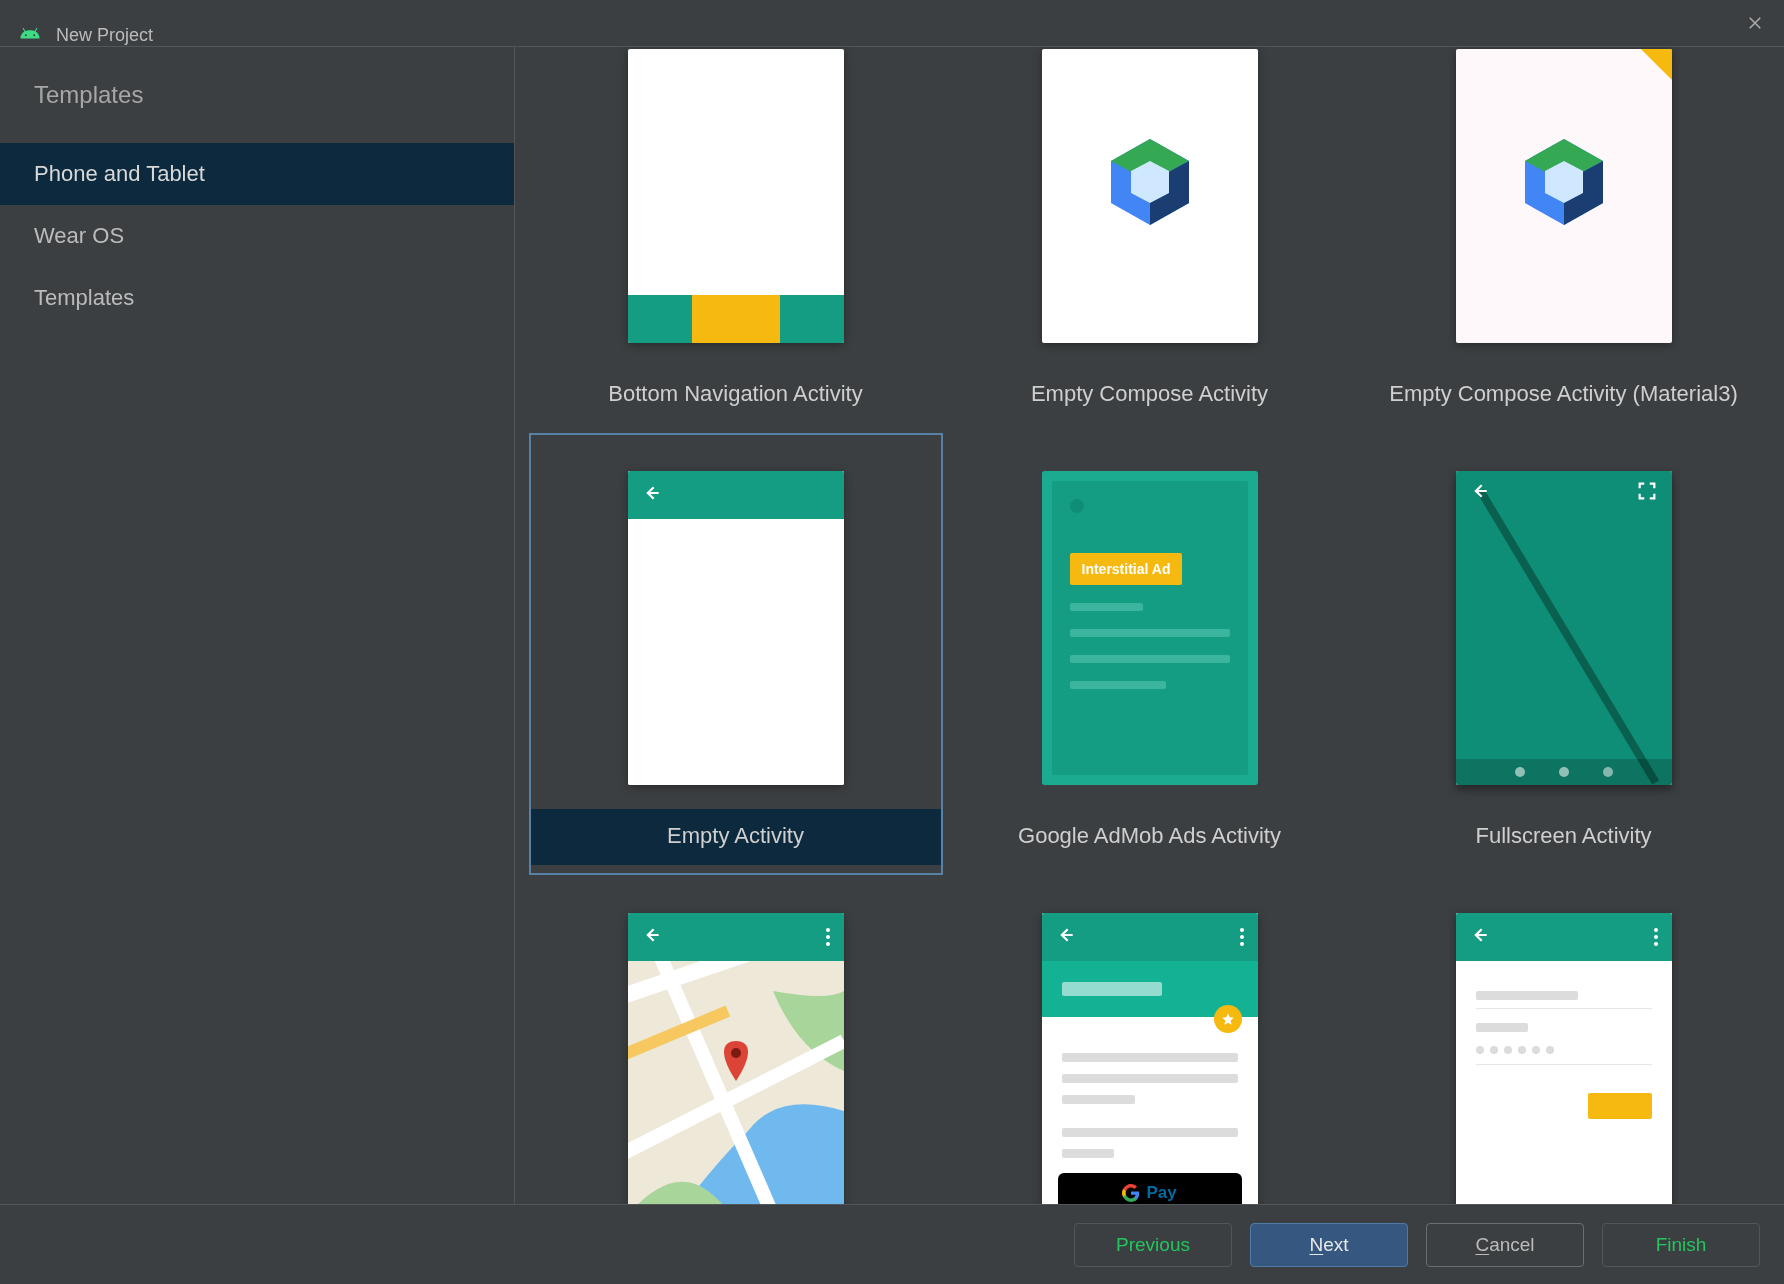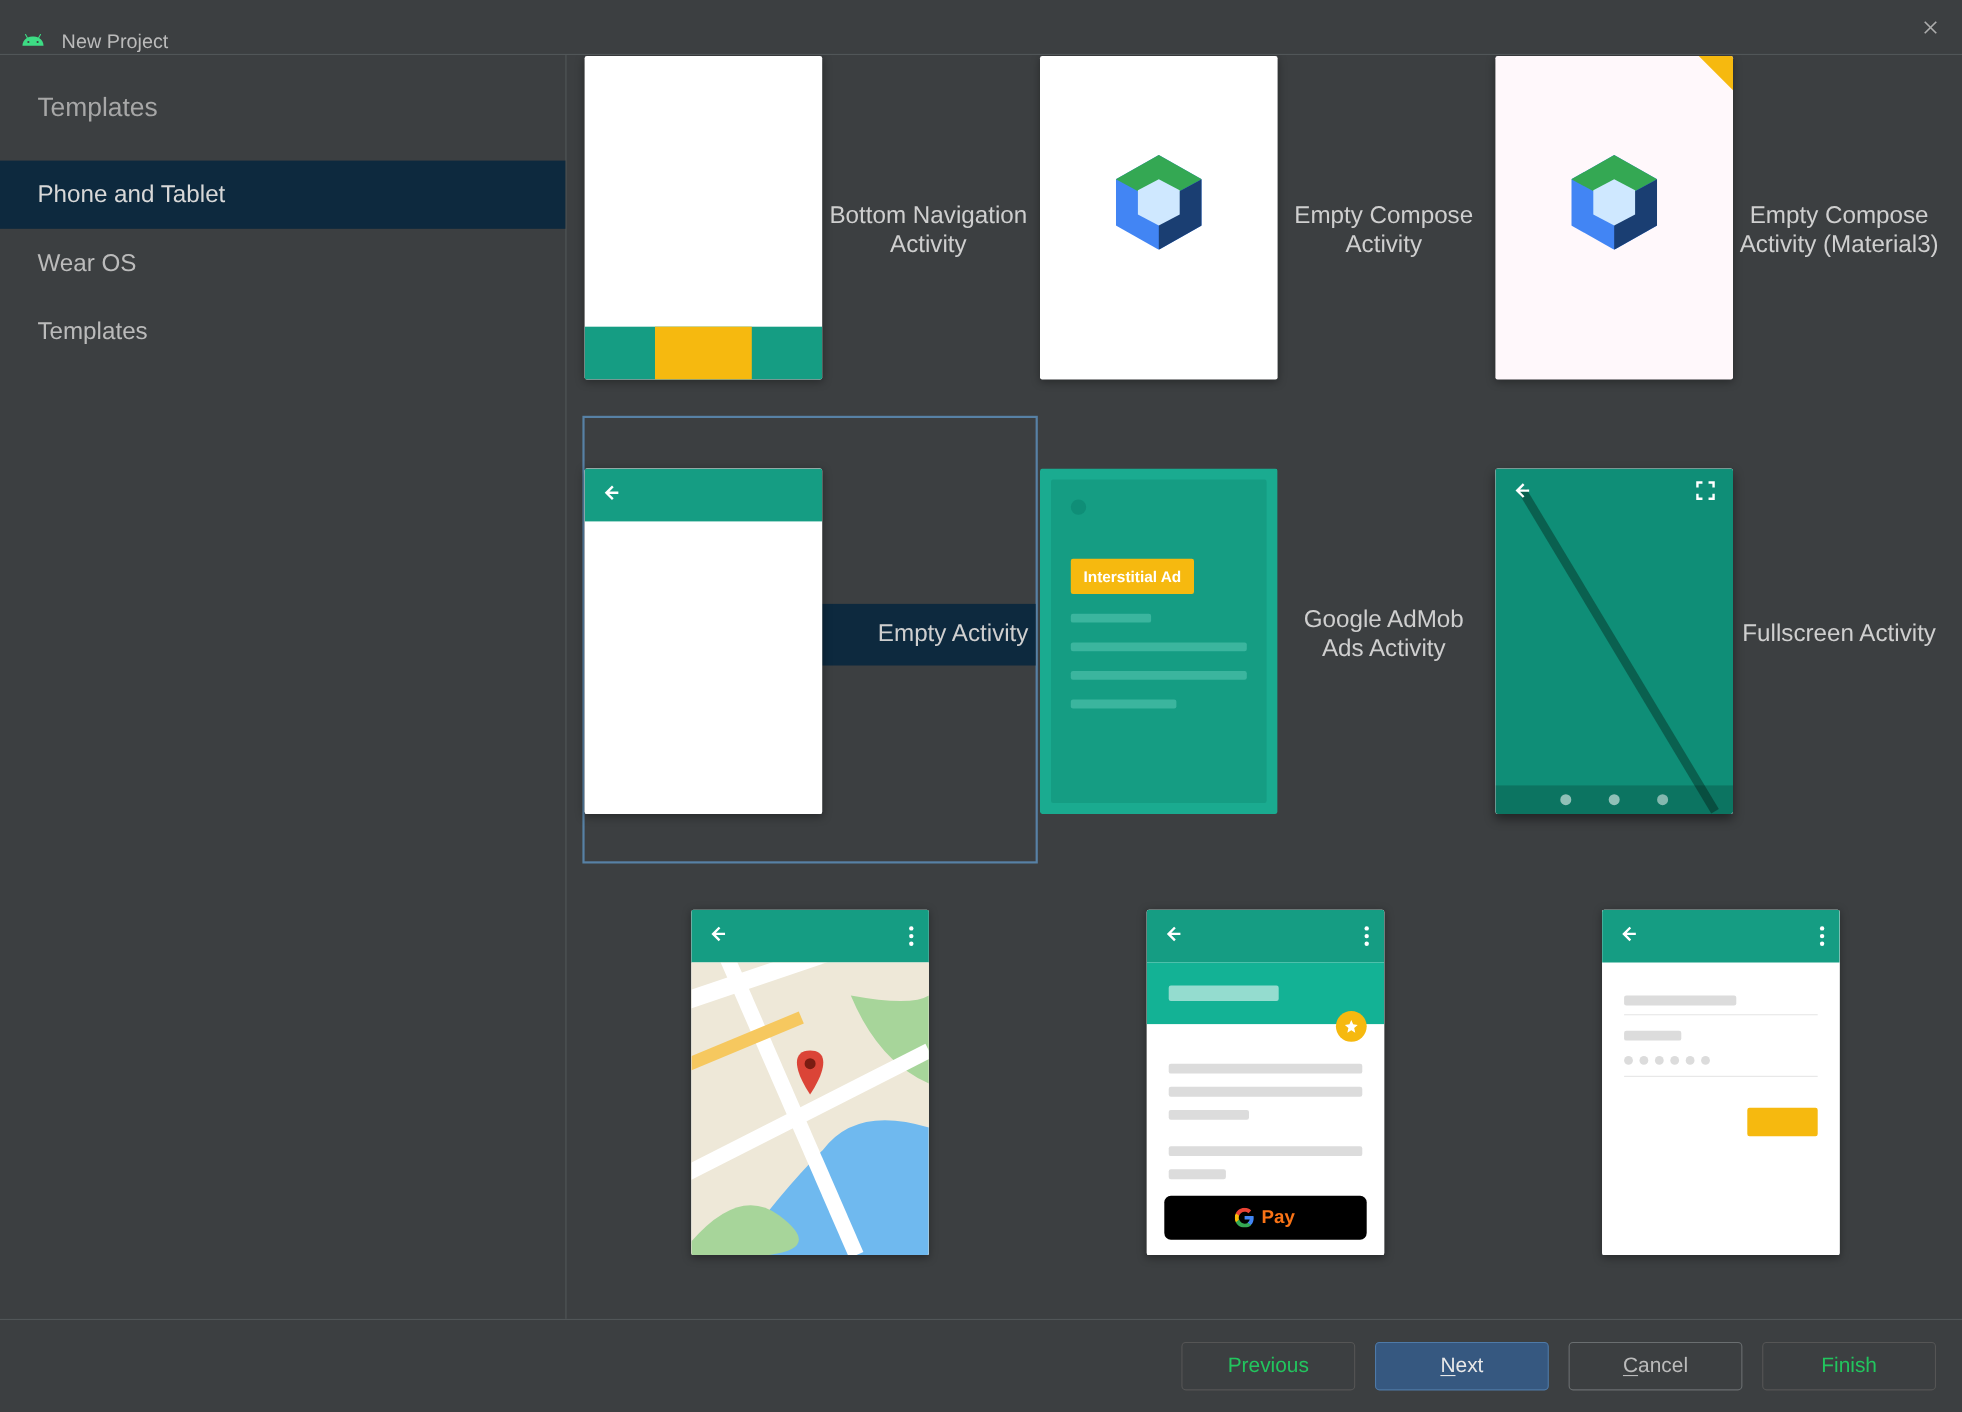--- a/index.html
+++ b/index.html
@@ -64,31 +64,30 @@
   }
   .grid {
     display:grid;
     grid-template-columns: repeat(3, 414px);
     gap: 0;
     column-gap: 0;
     row-gap: 0;
   }
   .cell {
     width: 414px;
-    display:flex; flex-direction:row; align-items:center;
+    display:flex; flex-direction:column; align-items:center;
     padding-bottom: 8px;
     border: 2px solid transparent;
     cursor:pointer;
   }
   .cell.selected {
     border: 2px solid #5781a5;
   }
   .cell.selected .caption {
     background:#0d293e;
-    text-align:right;
   }
   .thumb-wrap {
     width:100%; flex:1; display:flex; align-items:center; justify-content:center;
     padding: 36px 0 24px 0;
   }
   .caption {
     width:100%; text-align:center; font-size:22px; color:#cfcfcf;
     padding: 14px 6px 16px 6px;
   }
   
@@ -144,21 +143,21 @@
   .kebab span{ width:4px; height:4px; background:#fff; border-radius:50%;}
 
   
   .gp { position:absolute; inset:0; background:#fff;}
   .gp-bar { position:absolute; left:0; right:0; top:0; height:48px; background:#159d83; display:flex; align-items:center; justify-content:space-between; padding:0 14px;}
   .gp-sub { position:absolute; left:0; right:0; top:48px; height:56px; background:#13b295; display:flex; align-items:center; padding-left:20px;}
   .gp-sub .ph { width:100px; height:14px; background:rgba(255,255,255,.55); border-radius:2px;}
   .gp-star { position:absolute; right:16px; top:92px; width:28px; height:28px; border-radius:50%; background:#f6b90f; display:flex; align-items:center; justify-content:center;}
   .gp-body { position:absolute; left:20px; right:20px; top:128px; }
   .gp-line { height:9px; background:#dcdcdc; border-radius:2px; margin-top:12px;}
-  .gp-pay { position:absolute; left:16px; right:16px; bottom:14px; height:40px; background:#000; border-radius:6px; display:flex; align-items:center; justify-content:center; gap:6px; color:#f97316; font-weight:600; font-size:17px;}
+  .gp-pay { position:absolute; left:16px; right:16px; bottom:14px; height:40px; background:#000; border-radius:6px; display:flex; align-items:center; justify-content:center; gap:6px; color:#0369a1; font-weight:600; font-size:17px;}
 
   
   .lg { position:absolute; inset:0; background:#fff;}
   .lg-bar { position:absolute; left:0; right:0; top:0; height:48px; background:#159d83; display:flex; align-items:center; justify-content:space-between; padding:0 14px;}
   .lg-body { position:absolute; left:20px; right:20px; top:68px;}
   .lg-line { height:9px; background:#dcdcdc; border-radius:2px; margin-top:10px;}
   .lg-sep { height:1px; background:#e6e6e6; margin-top:8px;}
   .lg-dots { display:flex; gap:6px; margin-top:14px;}
   .lg-dots span { width:8px; height:8px; border-radius:50%; background:#dcdcdc;}
   .lg-btn { position:absolute; right:0; top:112px; width:64px; height:26px; background:#f6b90f; border-radius:2px;}

